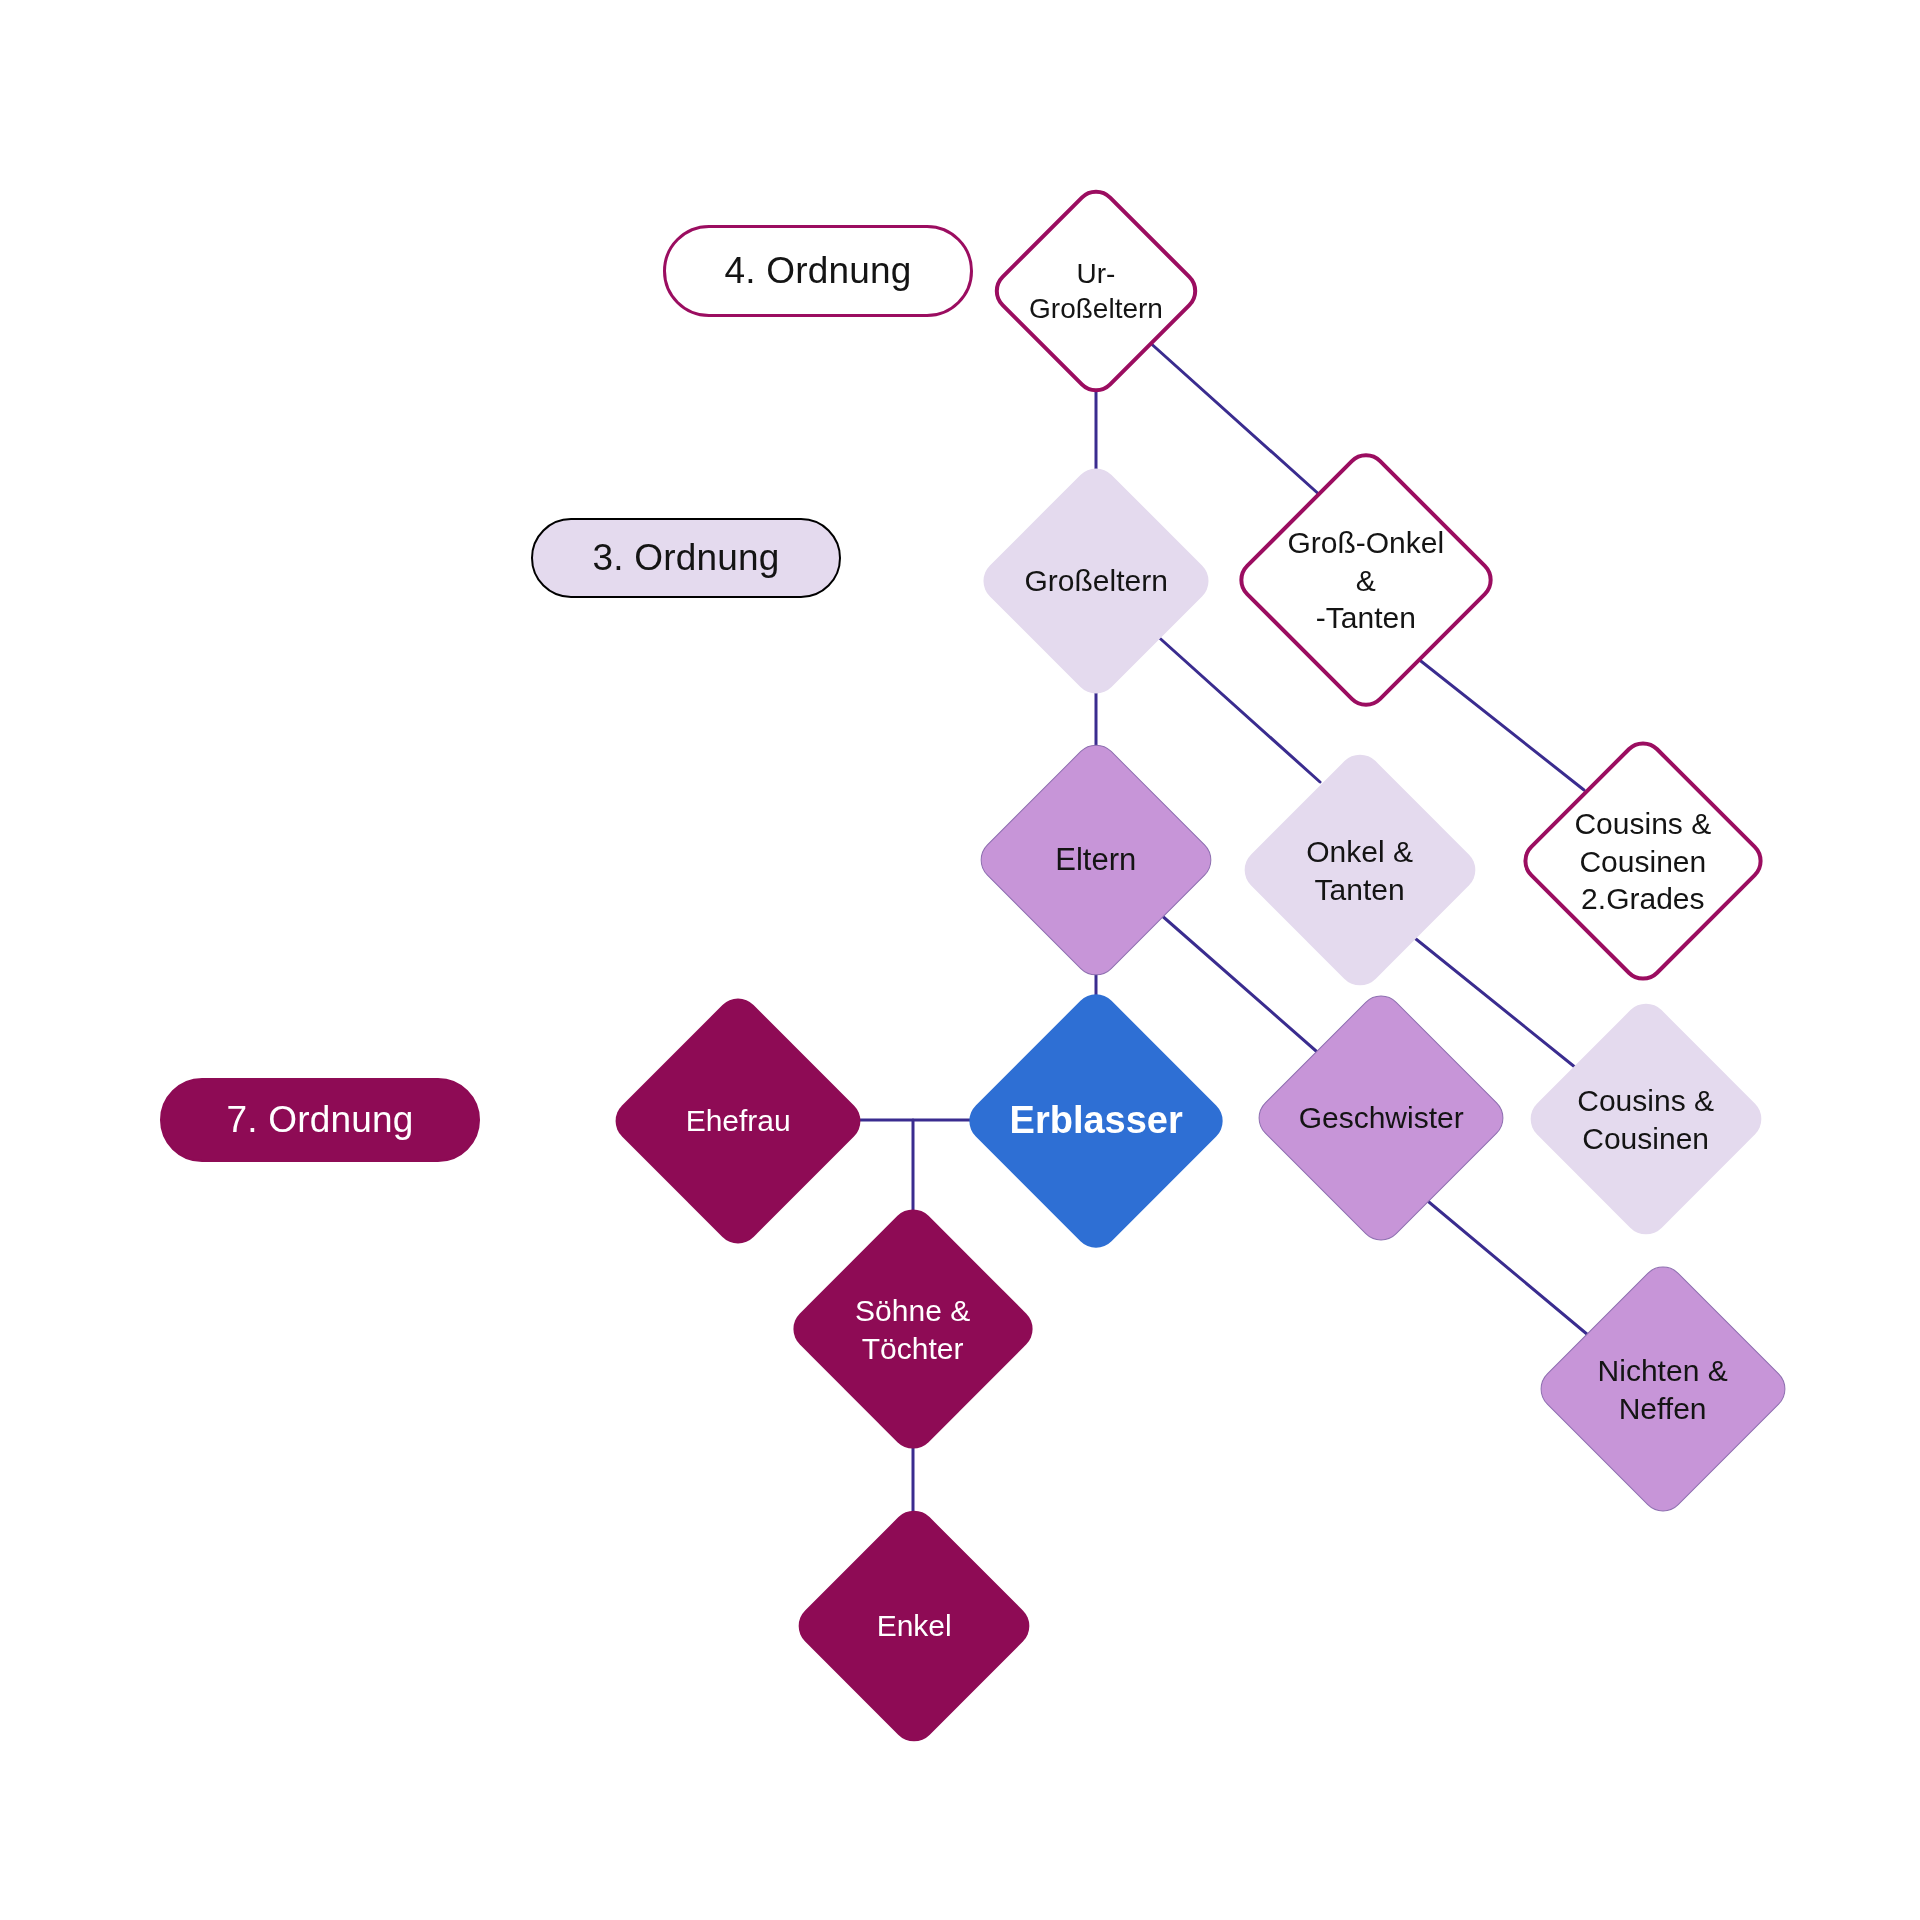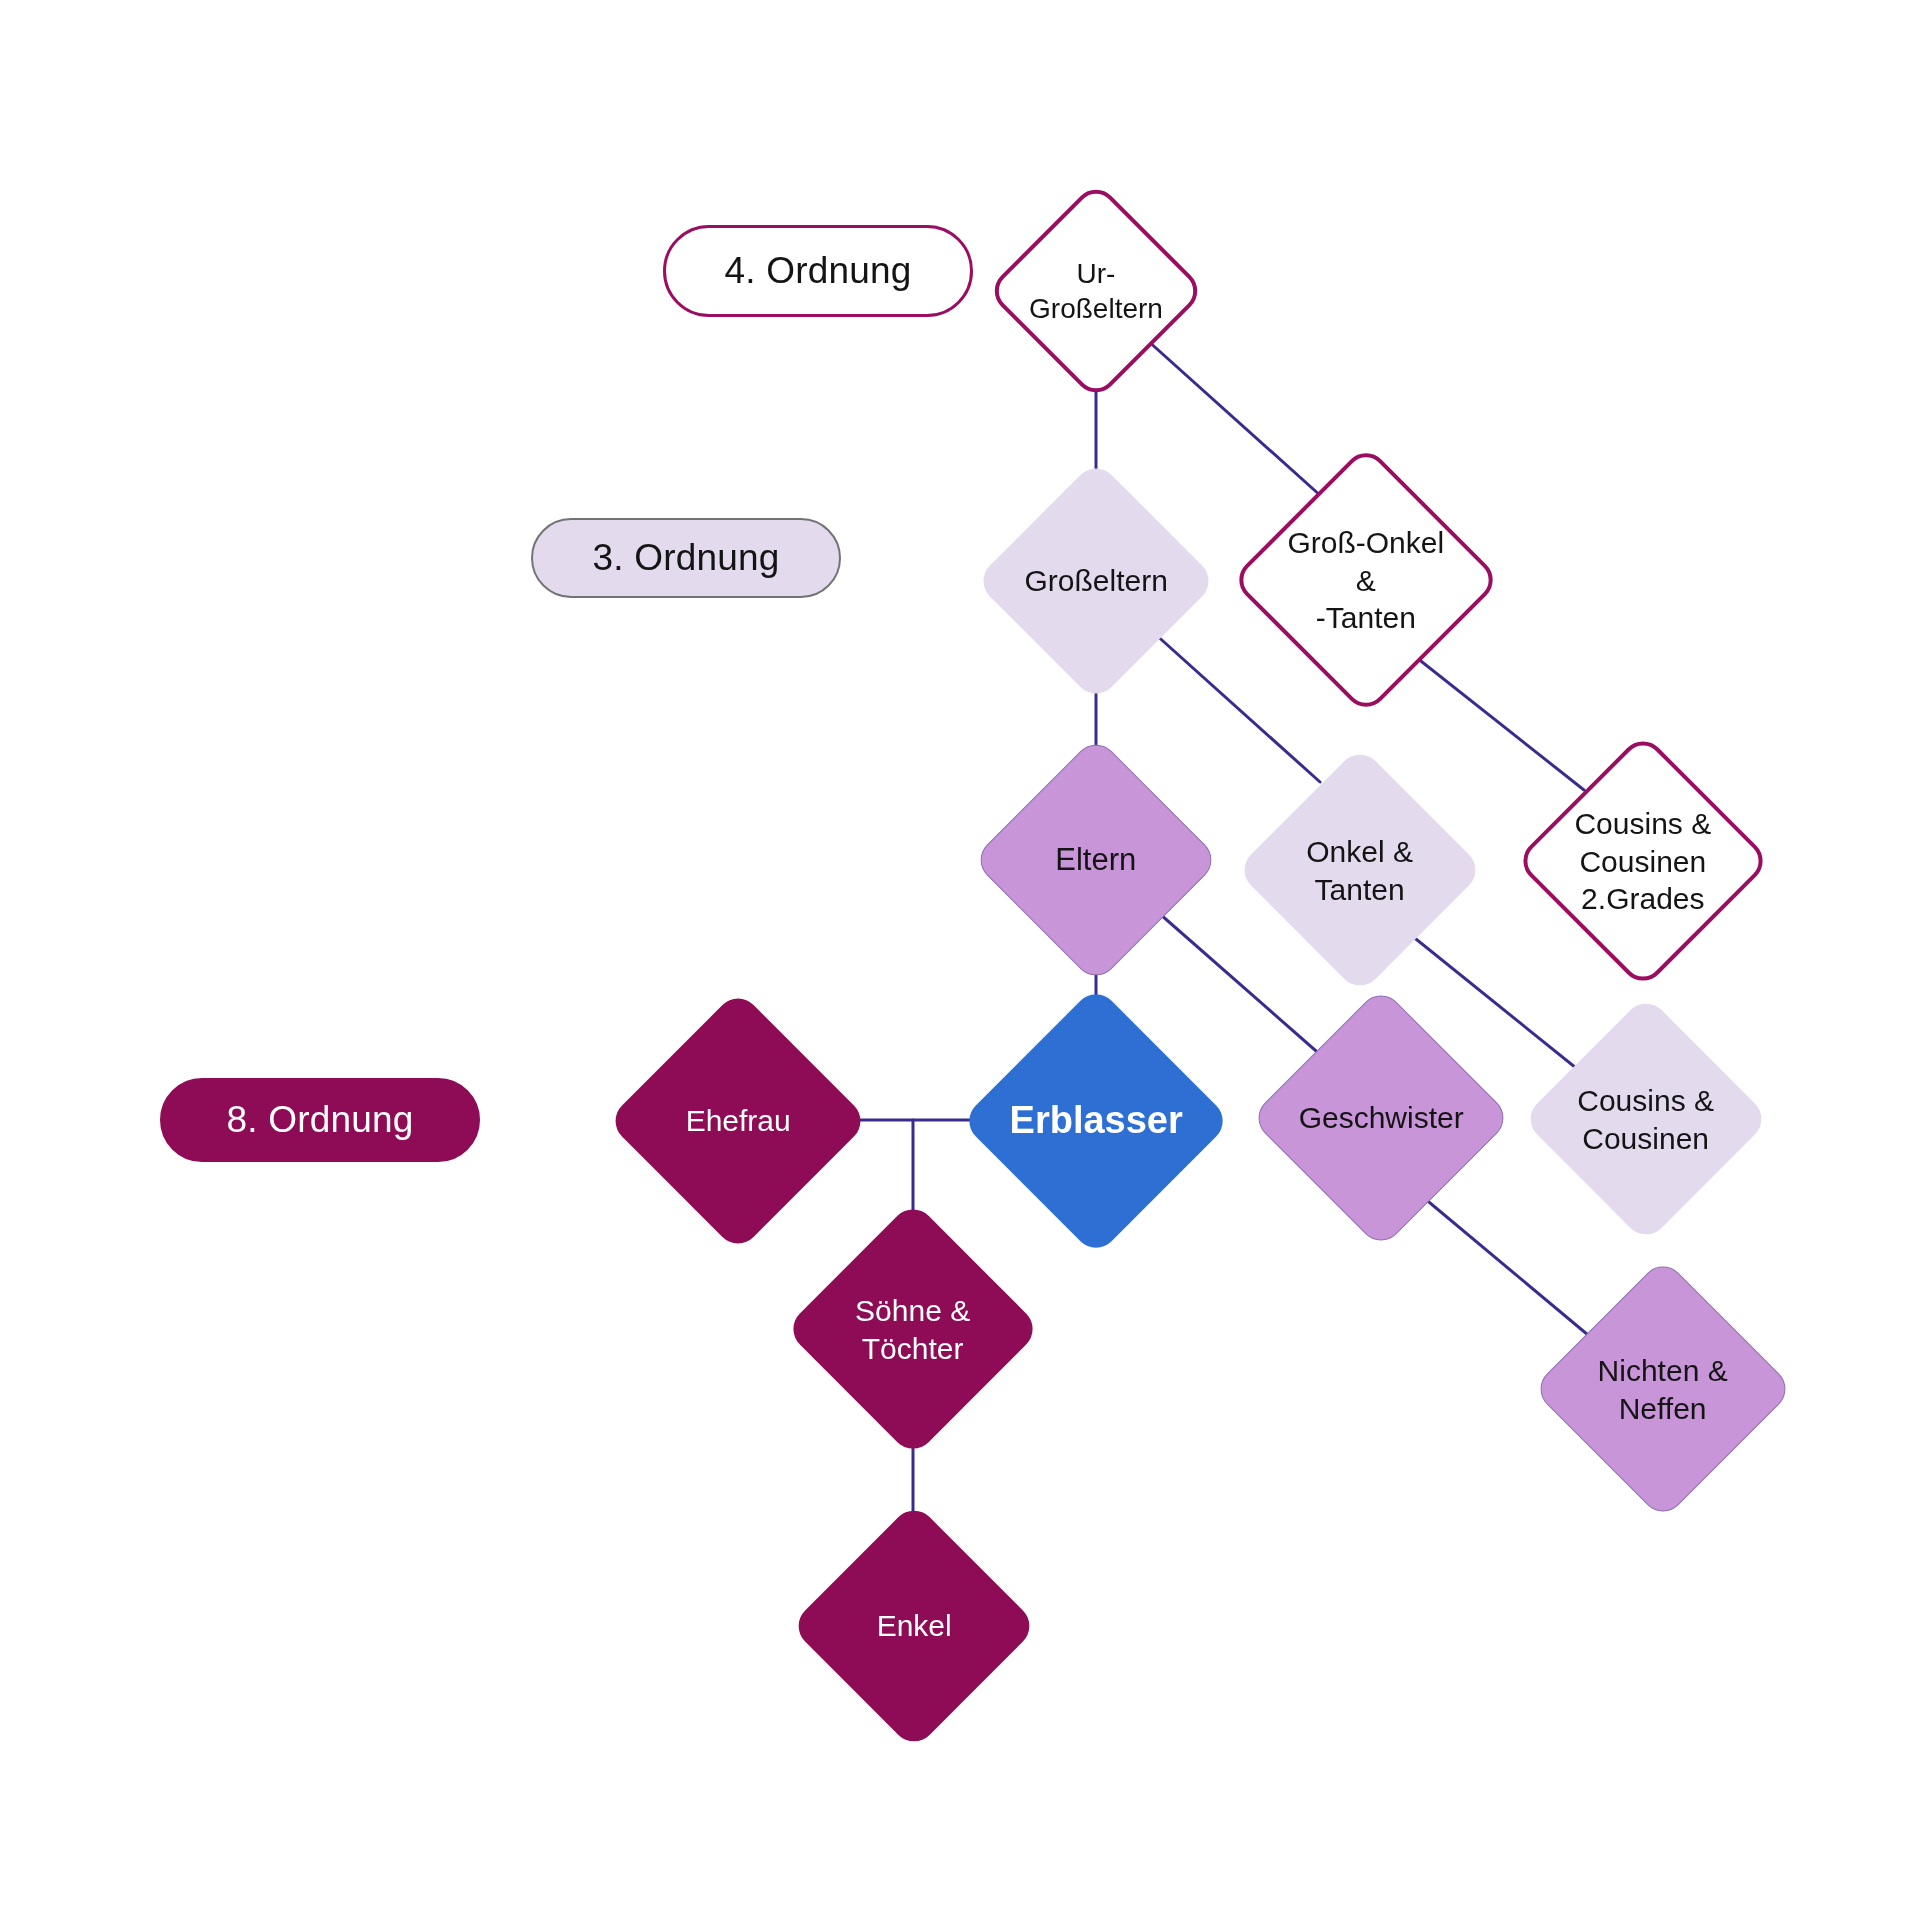--- a/index.html
+++ b/index.html
@@ -52,21 +52,21 @@
   }
   .legend-pill.l2 {
     background: #C795D8;
     color: #141414;
     border: 2px solid #C795D8;
     font-size: 37px;
   }
   .legend-pill.l3 {
     background: #E4DAEE;
     color: #141414;
-    border: 2px solid #737373;
+    border: 2px solid #000000;
     font-size: 37px;
   }
   .legend-pill.l4 {
     background: #ffffff;
     color: #141414;
     border: 3px solid #9B0D60;
     font-size: 37px;
   }
 
   
@@ -156,21 +156,21 @@
   <div class="legend-pill l4" style="left:663px; top:225px; width:310px; height:92px;">
     <span>4. Ordnung</span>
   </div>
 
   <div class="legend-pill l3" style="left:531px; top:518px; width:310px; height:80px;">
     <span>3. Ordnung</span>
   </div>
 
 
   <div class="legend-pill l1" style="left:160px; top:1078px; width:320px; height:84px;">
-    <span>8. Ordnung</span>
+    <span>7. Ordnung</span>
   </div>
 
   <div class="node fill-outline fs-28" style="left:1018px; top:213px; width:156px; height:156px;">
     <span class="node-label">Ur-Großeltern</span>
   </div>
 
   <div class="node fill-lilac fs-30" style="left:1010px; top:495px; width:172px; height:172px;">
     <span class="node-label">Großeltern</span>
   </div>
 

